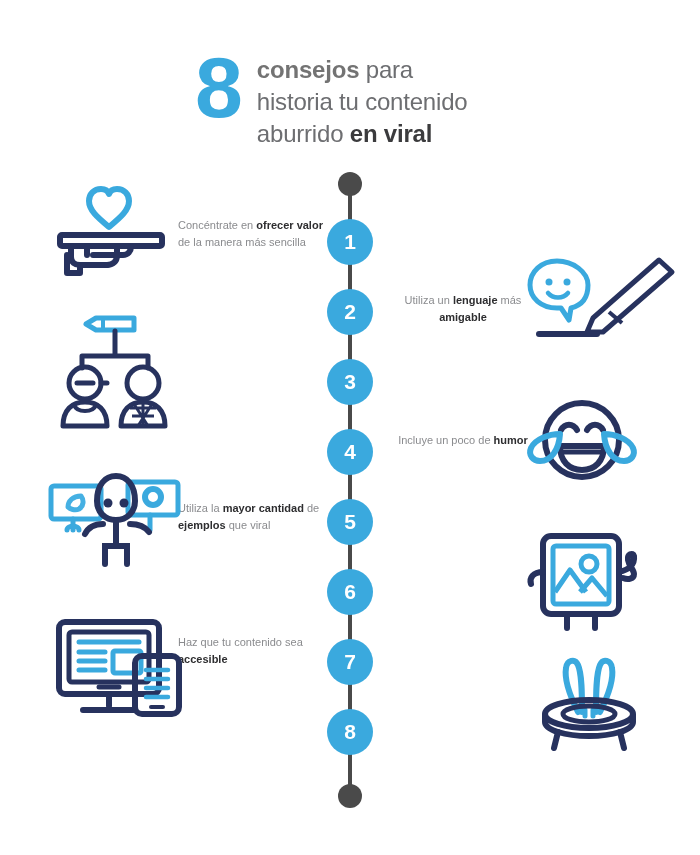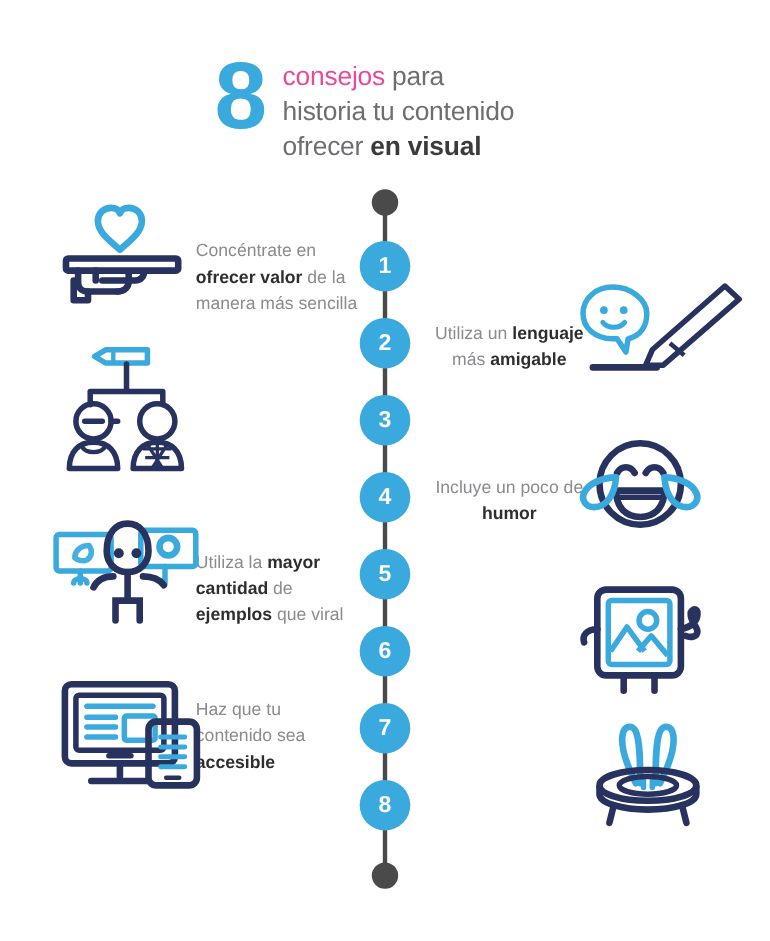--- a/index.html
+++ b/index.html
@@ -28,21 +28,21 @@
     margin-top: 2px;
   }
   .title-lines {
     font-size: 24px;
     line-height: 1.33;
     color: #6d6e71;
     font-weight: 300;
     letter-spacing: -0.2px;
     padding-top: 6px;
   }
-  .title-lines .accent { color: #ec4899; font-weight: normal; }
+  .title-lines .accent { color: #737373; font-weight: bold; }
   .title-lines .strong { color: #3b3b3d; font-weight: bold; }
 
   
   .timeline-line {
     position: absolute;
     left: 348px; top: 178px;
     width: 4px; height: 620px;
     background: #4a4a4a;
   }
   .cap {
@@ -65,21 +65,21 @@
     font-size: 21px;
     font-weight: bold;
     display: flex;
     align-items: center;
     justify-content: center;
   }
 
   
   .tip-text {
     position: absolute;
-    font-size: 16px;
+    font-size: 11px;
     line-height: 1.5;
     color: #8a8b8e;
     font-weight: 300;
   }
   .tip-text b { color: #2e2e30; font-weight: bold; }
   .tip-left  { left: 178px; width: 150px; text-align: left; }
   .tip-right { left: 388px; width: 150px; text-align: center; }
 
   
   .icon-box { position: absolute; }
@@ -92,21 +92,21 @@
 </head>
 <body>
 
 <div class="page">
 
   <div class="header">
     <div class="big-number">8</div>
     <div class="title-lines">
       <div><span class="accent">consejos</span><span> para</span></div>
       <div>historia tu contenido</div>
-      <div><span>ofrecer </span><span class="strong">en visual</span></div>
+      <div><span>aburrido </span><span class="strong">en viral</span></div>
     </div>
   </div>
 
   <div class="timeline-line"></div>
   <div class="cap cap-top"></div>
   <div class="cap cap-bottom"></div>
 
   <div class="node" style="top:219px">1</div>
   <div class="node" style="top:289px">2</div>
   <div class="node" style="top:359px">3</div>

